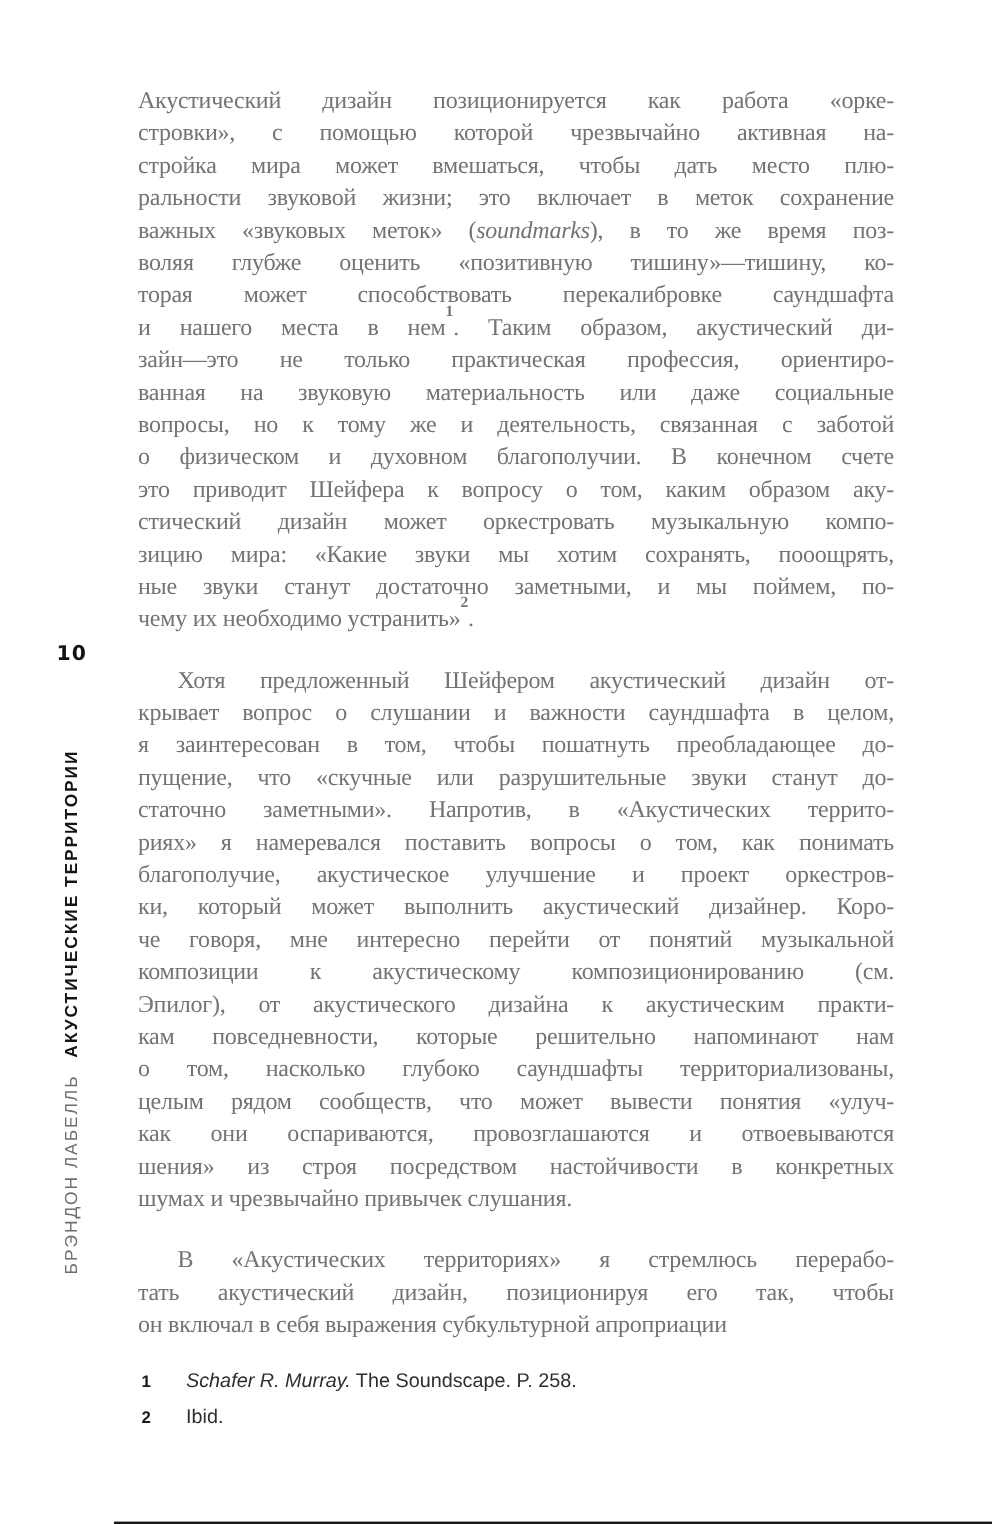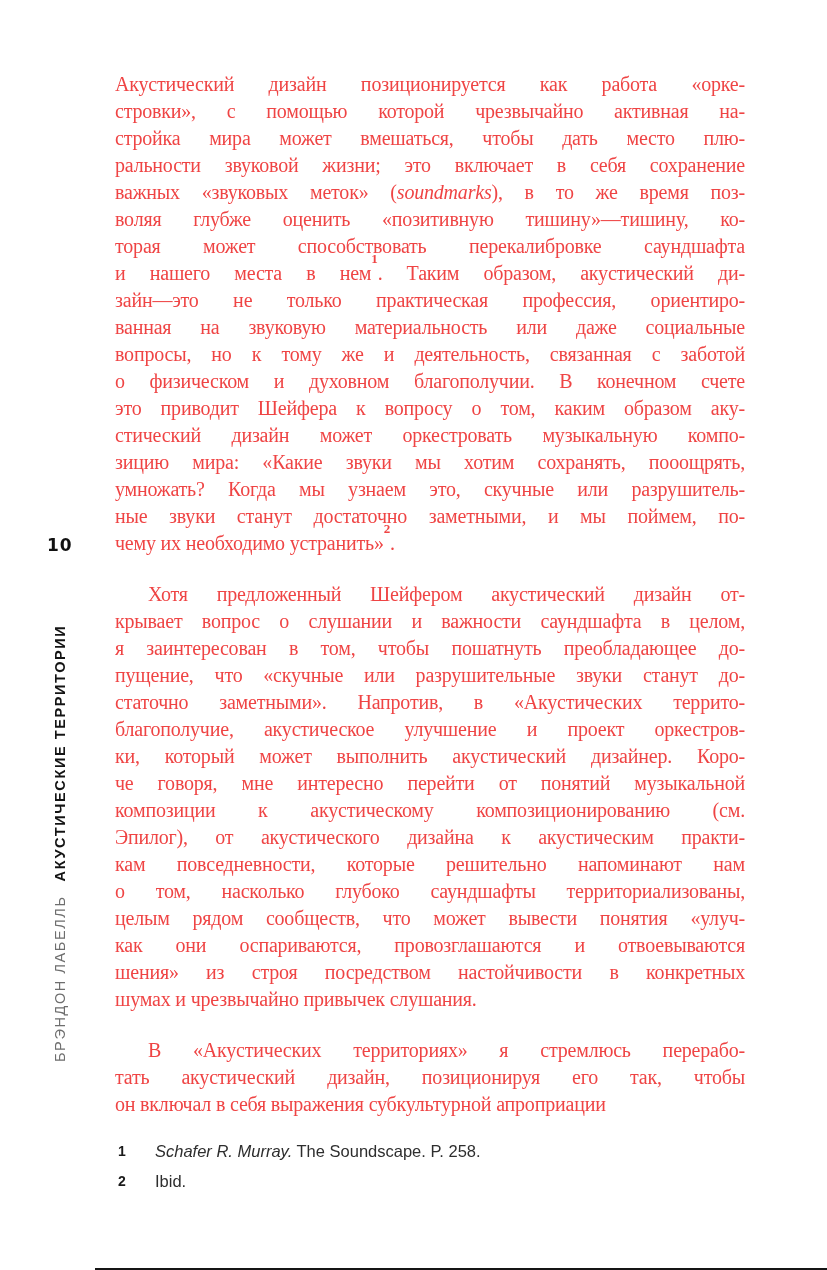--- a/index.html
+++ b/index.html
@@ -15,21 +15,21 @@
   .margin-text{
     position:absolute;left:52px;top:1062px;width:466px;height:26px;
     transform:rotate(-90deg);transform-origin:0 0;
     font-family:"Liberation Sans",sans-serif;font-size:14.5px;
     letter-spacing:1.6px;white-space:nowrap;
   }
   .margin-author{color:#6e6e6e;font-weight:400;margin-right:14px;}
   .margin-title{color:#141414;font-weight:700;}
   .text-block{
     position:absolute;left:115px;top:71px;width:630px;
-    font-size:20px;line-height:27px;color:#ef4444;letter-spacing:-0.2px;
+    font-size:20px;line-height:27px;color:#737373;letter-spacing:-0.2px;
   }
   .para{margin:0;}
   .line{text-align:justify;text-align-last:justify;}
   .line.last{text-align-last:left;}
   .para.indent .line:first-child{text-indent:33px;margin-top:24px;}
   .line i{font-style:italic;}
   .line sup{
     font-size:13px;font-weight:700;line-height:0;
     vertical-align:top;position:relative;top:-1px;
   }
@@ -50,42 +50,42 @@
 
 <div class="margin-text">
   <span class="margin-author">БРЭНДОН ЛАБЕЛЛЬ</span><span class="margin-title">АКУСТИЧЕСКИЕ ТЕРРИТОРИИ</span>
 </div>
 
 <div class="text-block">
     <div class="para">
       <div class="line"><span>Акустический дизайн позиционируется как работа «орке-</span></div>
       <div class="line"><span>стровки», с помощью которой чрезвычайно активная на-</span></div>
       <div class="line"><span>стройка мира может вмешаться, чтобы дать место плю-</span></div>
-      <div class="line"><span>ральности звуковой жизни; это включает в себя сохранение</span></div>
+      <div class="line"><span>ральности звуковой жизни; это включает в меток сохранение</span></div>
       <div class="line"><span>важных «звуковых меток» (</span><i>soundmarks</i><span>), в то же время поз-</span></div>
       <div class="line"><span>воляя глубже оценить «позитивную тишину»—тишину, ко-</span></div>
       <div class="line"><span>торая может способствовать перекалибровке саундшафта</span></div>
       <div class="line"><span>и нашего места в нем</span><sup>1</sup><span>. Таким образом, акустический ди-</span></div>
       <div class="line"><span>зайн—это не только практическая профессия, ориентиро-</span></div>
       <div class="line"><span>ванная на звуковую материальность или даже социальные</span></div>
       <div class="line"><span>вопросы, но к тому же и деятельность, связанная с заботой</span></div>
       <div class="line"><span>о физическом и духовном благополучии. В конечном счете</span></div>
       <div class="line"><span>это приводит Шейфера к вопросу о том, каким образом аку-</span></div>
       <div class="line"><span>стический дизайн может оркестровать музыкальную компо-</span></div>
       <div class="line"><span>зицию мира: «Какие звуки мы хотим сохранять, пооощрять,</span></div>
-      <div class="line"><span>умножать? Когда мы узнаем это, скучные или разрушитель-</span></div>
       <div class="line"><span>ные звуки станут достаточно заметными, и мы поймем, по-</span></div>
       <div class="line last"><span>чему их необходимо устранить»</span><sup>2</sup><span>.</span></div>
     </div>
     <div class="para indent">
       <div class="line"><span>Хотя предложенный Шейфером акустический дизайн от-</span></div>
       <div class="line"><span>крывает вопрос о слушании и важности саундшафта в целом,</span></div>
       <div class="line"><span>я заинтересован в том, чтобы пошатнуть преобладающее до-</span></div>
       <div class="line"><span>пущение, что «скучные или разрушительные звуки станут до-</span></div>
       <div class="line"><span>статочно заметными». Напротив, в «Акустических террито-</span></div>
+      <div class="line"><span>риях» я намеревался поставить вопросы о том, как понимать</span></div>
       <div class="line"><span>благополучие, акустическое улучшение и проект оркестров-</span></div>
       <div class="line"><span>ки, который может выполнить акустический дизайнер. Коро-</span></div>
       <div class="line"><span>че говоря, мне интересно перейти от понятий музыкальной</span></div>
       <div class="line"><span>композиции к акустическому композиционированию (см.</span></div>
       <div class="line"><span>Эпилог), от акустического дизайна к акустическим практи-</span></div>
       <div class="line"><span>кам повседневности, которые решительно напоминают нам</span></div>
       <div class="line"><span>о том, насколько глубоко саундшафты территориализованы,</span></div>
       <div class="line"><span>целым рядом сообществ, что может вывести понятия «улуч-</span></div>
       <div class="line"><span>как они оспариваются, провозглашаются и отвоевываются</span></div>
       <div class="line"><span>шения» из строя посредством настойчивости в конкретных</span></div>

